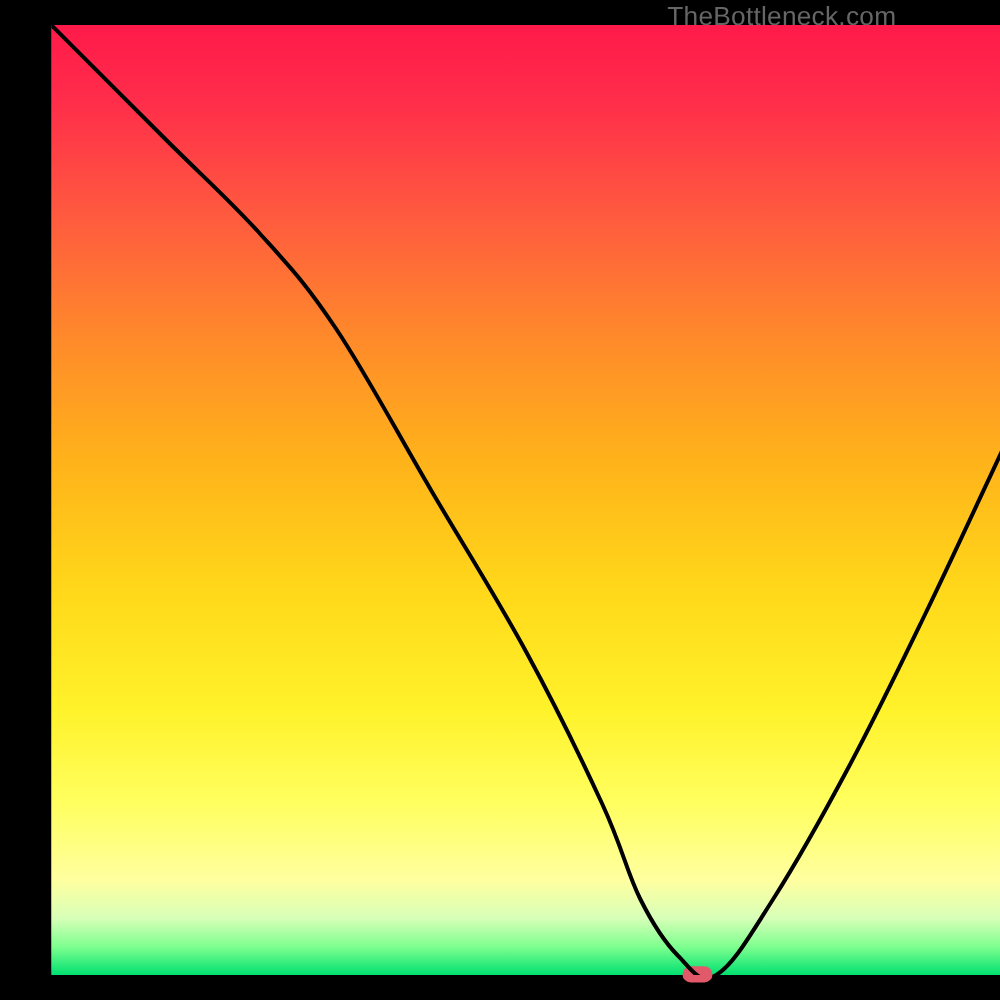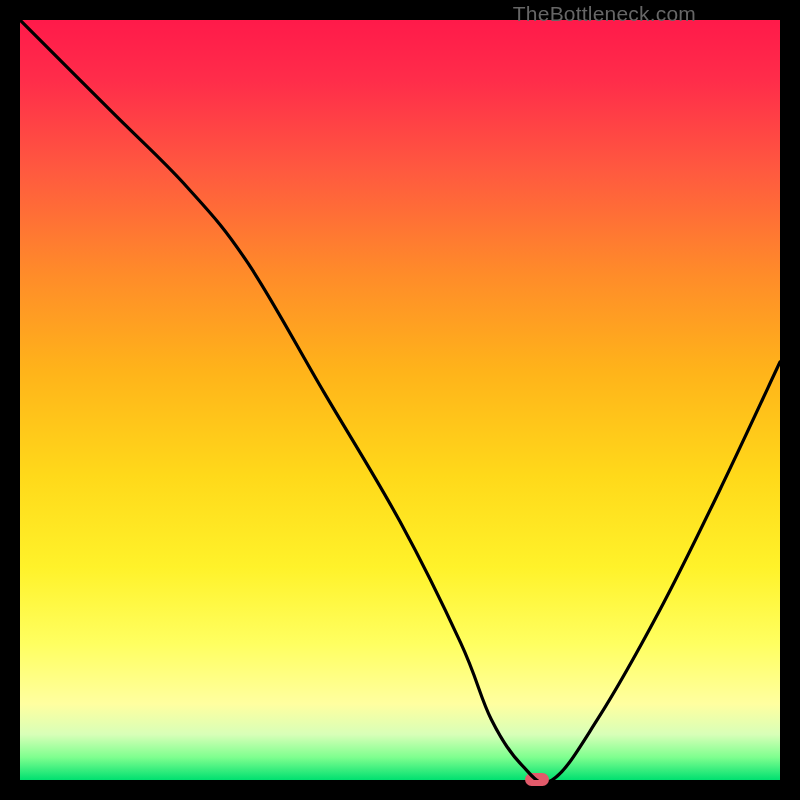--- a/index.html
+++ b/index.html
@@ -8,20 +8,21 @@
     width: 800px;
     height: 800px;
     background: #000;
     font-family: Arial, Helvetica, sans-serif;
     overflow: hidden;
   }
   .stage {
     position: relative;
     width: 708px;
     height: 800px;
+    margin-left: 21px;
   }
   .watermark {
     position: absolute;
     top: 2px;
     right: 12px;
     color: #666;
     font-size: 21px;
     font-weight: 500;
     letter-spacing: 0.2px;
     z-index: 20;

